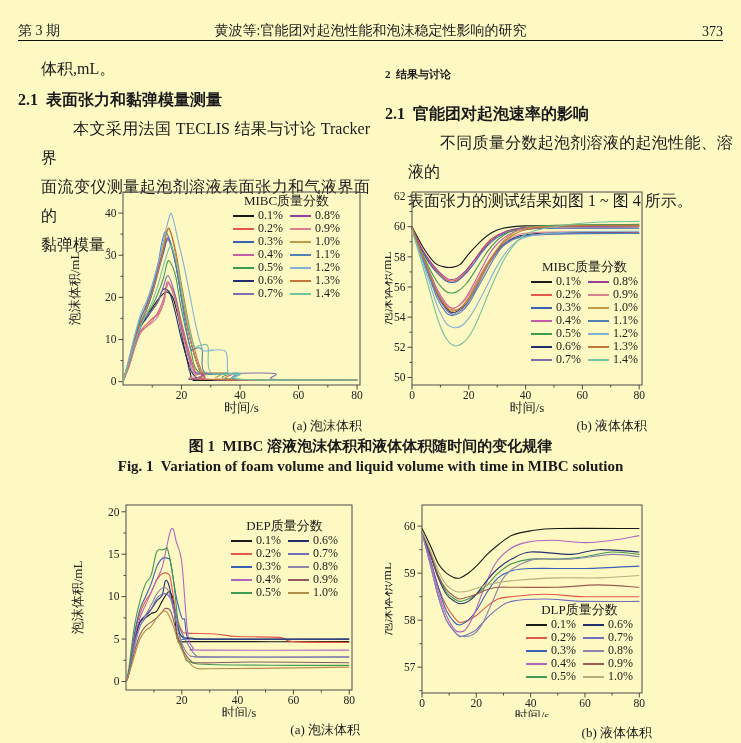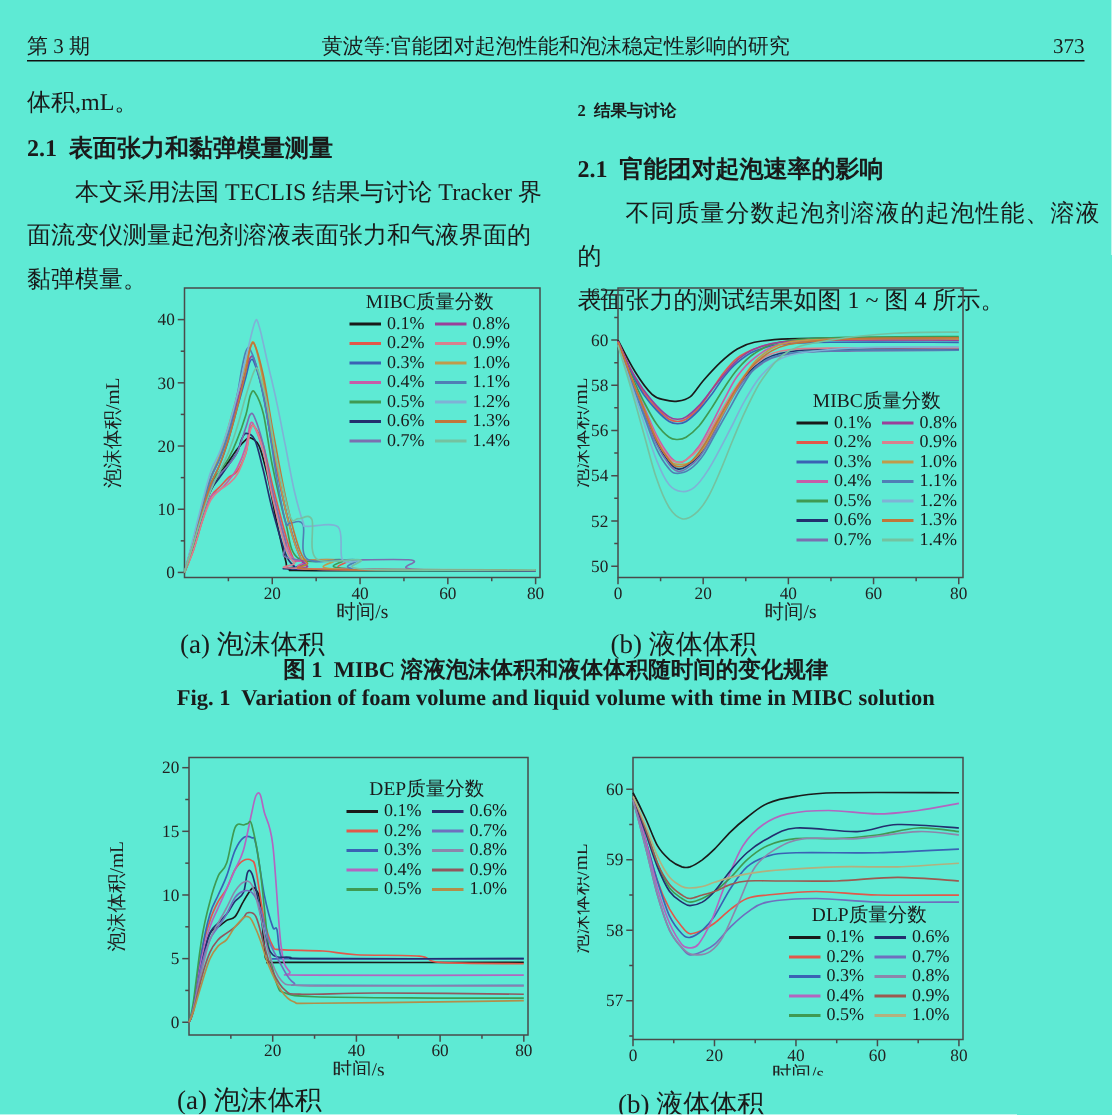--- a/index.html
+++ b/index.html
@@ -1,51 +1,51 @@
 <!DOCTYPE html>
 <html><head>
 <meta charset="utf-8">
 <style>
   html,body{margin:0;padding:0;background:#ffffff;}
-  .page{position:relative;width:741px;height:743px;background:#5eead4;overflow:hidden;
+  .page{position:relative;width:741px;height:743px;background:#fef9c3;overflow:hidden;
         font-family:"Liberation Serif","DejaVu Serif",serif;color:#1a1a1a;}
   
   .header{position:absolute;left:18px;right:18px;top:19px;height:21px;display:flex;
           align-items:flex-end;border-bottom:1.6px solid #111;font-size:14px;}
   .header .h-left{flex:1;text-align:left;}
   .header .h-mid{flex:3;text-align:center;}
   .header .h-right{flex:1;text-align:right;}
   
   .col{position:absolute;top:54px;font-size:16px;line-height:29px;}
   .col-left{left:18px;width:352px;}
   .col-right{left:385px;width:348px;}
   .h2{font-weight:bold;white-space:pre-wrap;margin-top:2px;}
   .h1{font-weight:bold;font-size:11px;white-space:pre-wrap;margin:6px 0 10px 0;}
-  .pline{white-space:pre-wrap;text-align:justify;}
+  .pline{white-space:pre-wrap;text-align:justify;margin-left:23px;}
   .indent{text-indent:2em;}
   
   .chart{position:absolute;}
   #chart-0{left:60px;top:186px;width:310px;height:228px;}
   #chart-1{left:385px;top:186px;width:310px;height:228px;}
   #chart-2{left:60px;top:495px;width:310px;height:222px;}
   #chart-3{left:385px;top:495px;width:310px;height:222px;}
   .chart svg{position:absolute;left:0;top:0;}
   svg text{font-family:"Liberation Serif","DejaVu Serif",serif;fill:#222;}
   
   .legend{position:absolute;font-size:12px;line-height:13px;}
   #chart-0 .legend{left:173px;top:8px;}
   #chart-1 .legend{left:146px;top:74px;}
   #chart-2 .legend{left:171px;top:24px;}
   #chart-3 .legend{left:141px;top:108px;}
   .lg-title{font-size:13px;text-align:center;margin-bottom:2px;white-space:nowrap;}
   .lg-cols{display:flex;gap:7px;}
   .lg-row{display:flex;align-items:center;height:13px;white-space:nowrap;}
   .sw{display:inline-block;width:21px;height:2px;margin-right:4px;flex:0 0 21px;}
   
-  .subcap{position:absolute;font-size:18px;text-align:left;white-space:pre-wrap;}
+  .subcap{position:absolute;font-size:13px;text-align:right;white-space:pre-wrap;}
   #cap-a1{left:120px;top:417px;width:242px;}
   #cap-b1{left:407px;top:417px;width:240px;}
   #cap-a2{left:118px;top:721px;width:242px;}
   #cap-b2{left:412px;top:724px;width:240px;}
   .figcap{position:absolute;left:0;width:741px;text-align:center;font-weight:bold;white-space:pre-wrap;}
   #figcap-zh{top:437px;font-size:15px;}
   #figcap-en{top:458px;font-size:15px;}
 </style>
 </head>
 <body>

